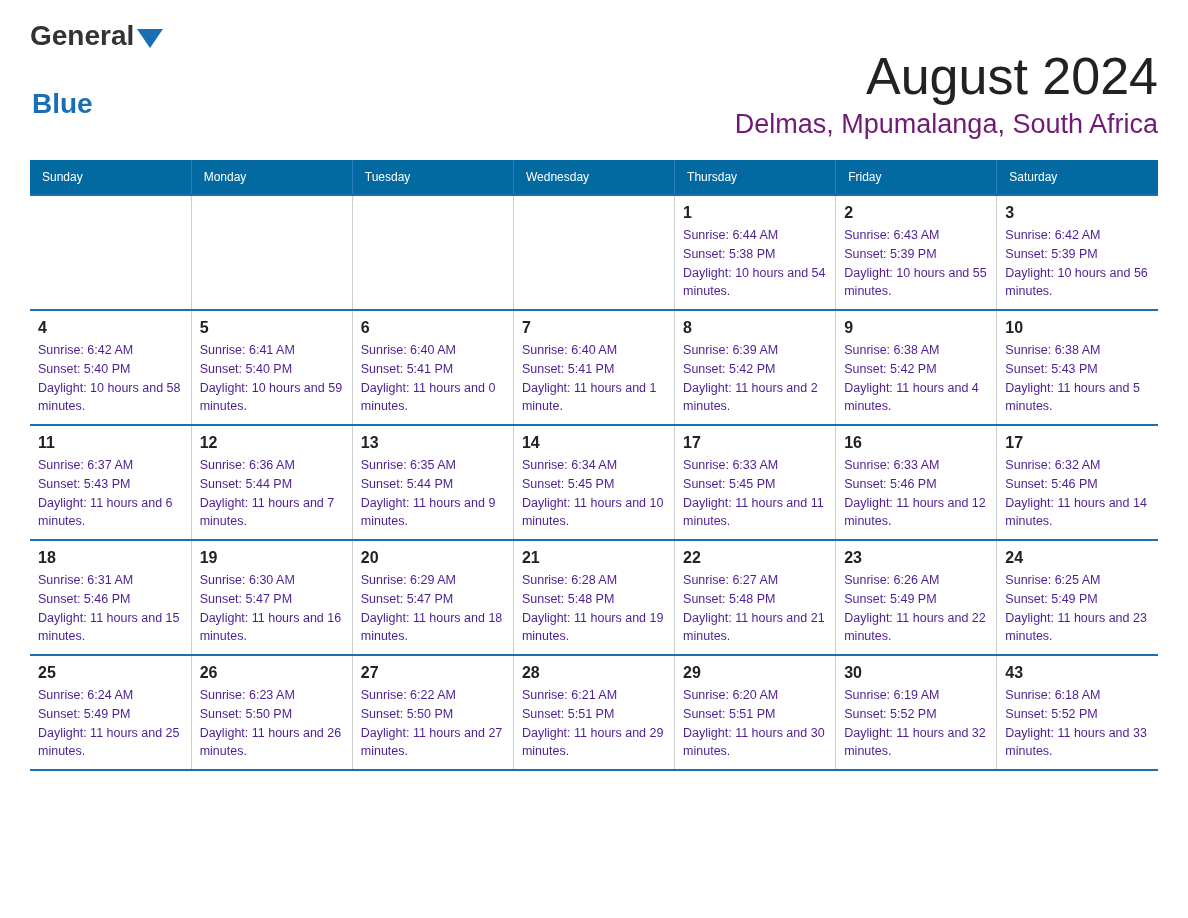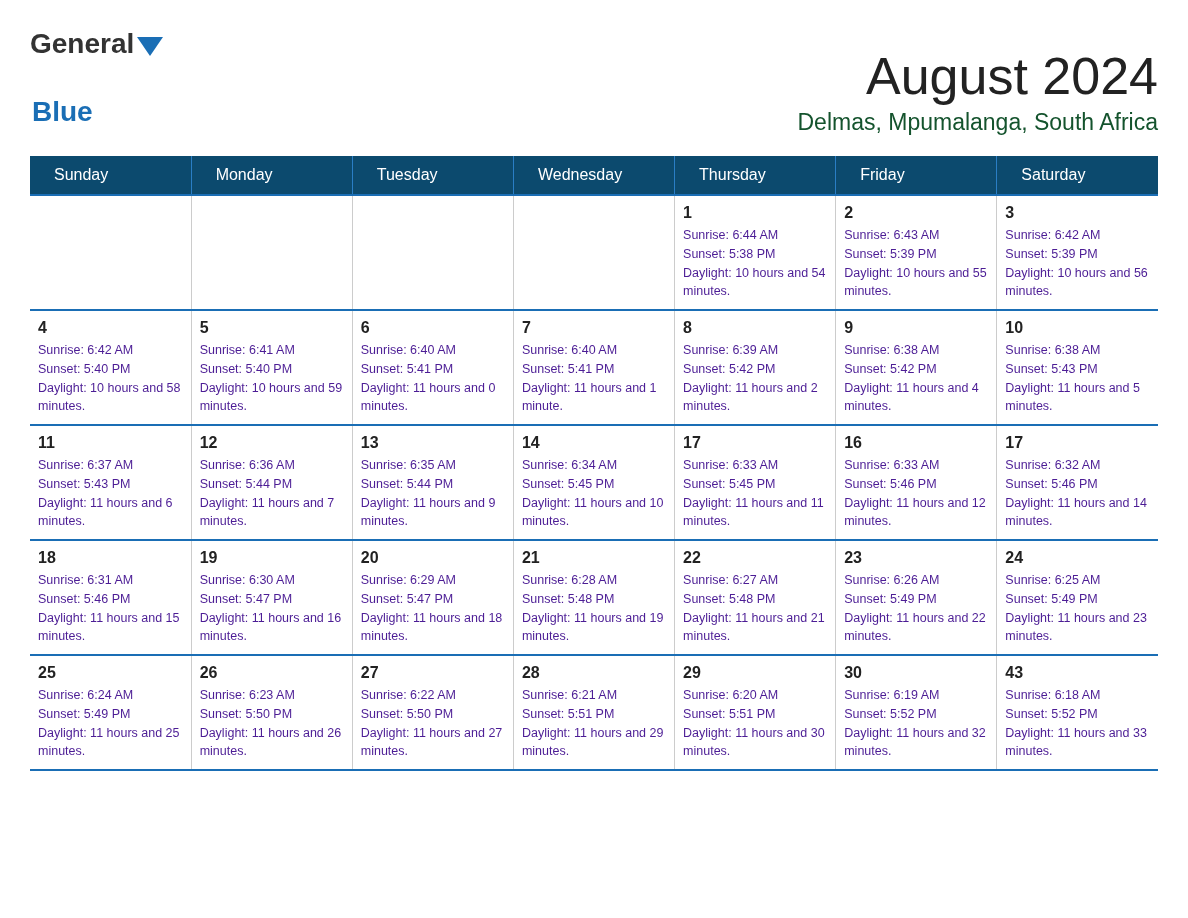--- a/index.html
+++ b/index.html
@@ -6,21 +6,21 @@
     body {
       font-family: Arial, sans-serif;
       background: #fff;
       width: 1188px;
       min-height: 918px;
       padding: 20px 30px;
     }
     .header {
       display: flex;
       justify-content: space-between;
-      align-items: center;
+      align-items: flex-start;
       margin-bottom: 20px;
     }
     .logo {
       display: flex;
       flex-direction: column;
       align-items: flex-start;
     }
     .logo-general {
       font-size: 28px;
       font-weight: bold;
@@ -37,35 +37,35 @@
       text-align: right;
     }
     .month-title {
       font-size: 52px;
       font-weight: 400;
       color: #222;
       line-height: 1.1;
       margin-top: 28px;
     }
     .location {
-      font-size: 23px;
-      color: #14532d;
+      font-size: 27px;
+      color: #701a75;
       margin-top: 4px;
     }
     table {
       width: 100%;
       border-collapse: collapse;
       table-layout: fixed;
     }
     thead tr th {
-      background: #0c4a6e;
+      background: #0369a1;
       color: #fff;
-      padding: 10px 24px;
+      padding: 10px 12px;
       text-align: left;
-      font-size: 16px;
+      font-size: 12px;
       font-weight: normal;
       border-right: 1px solid #2a7ec5;
     }
     thead tr th:last-child {
       border-right: none;
     }
     tbody tr td {
       vertical-align: top;
       padding: 8px;
       border: 1px solid #ccc;

